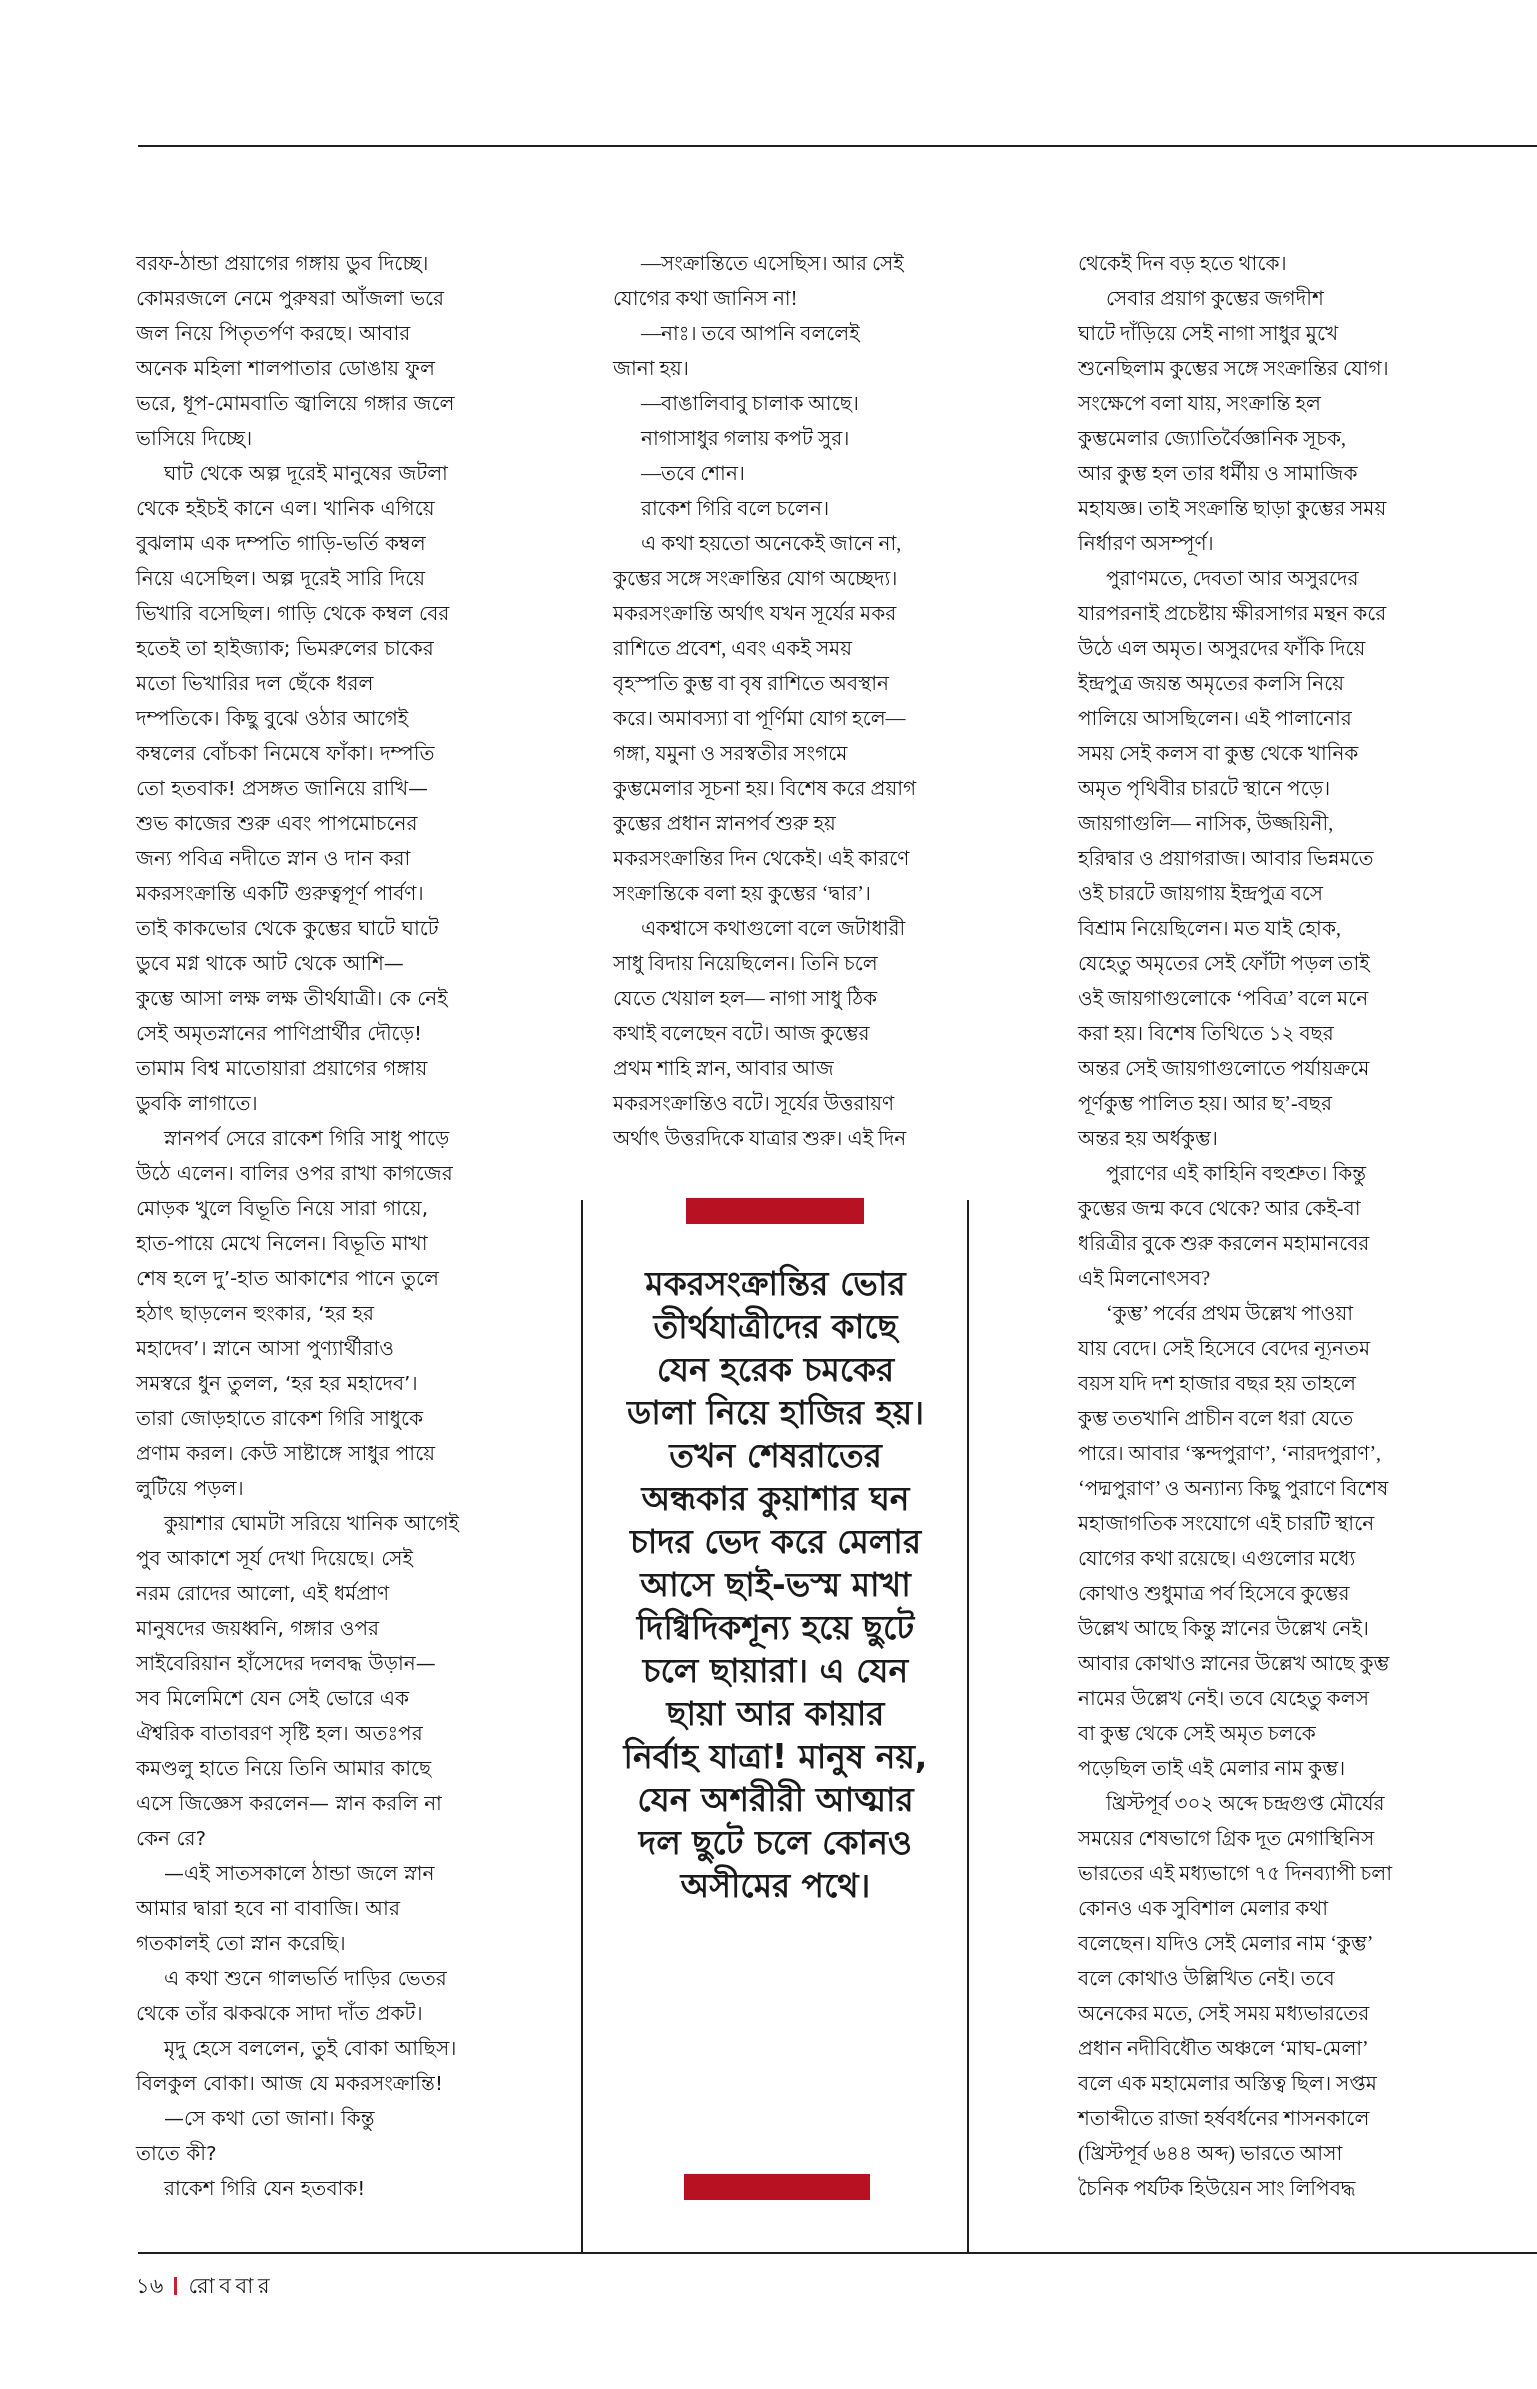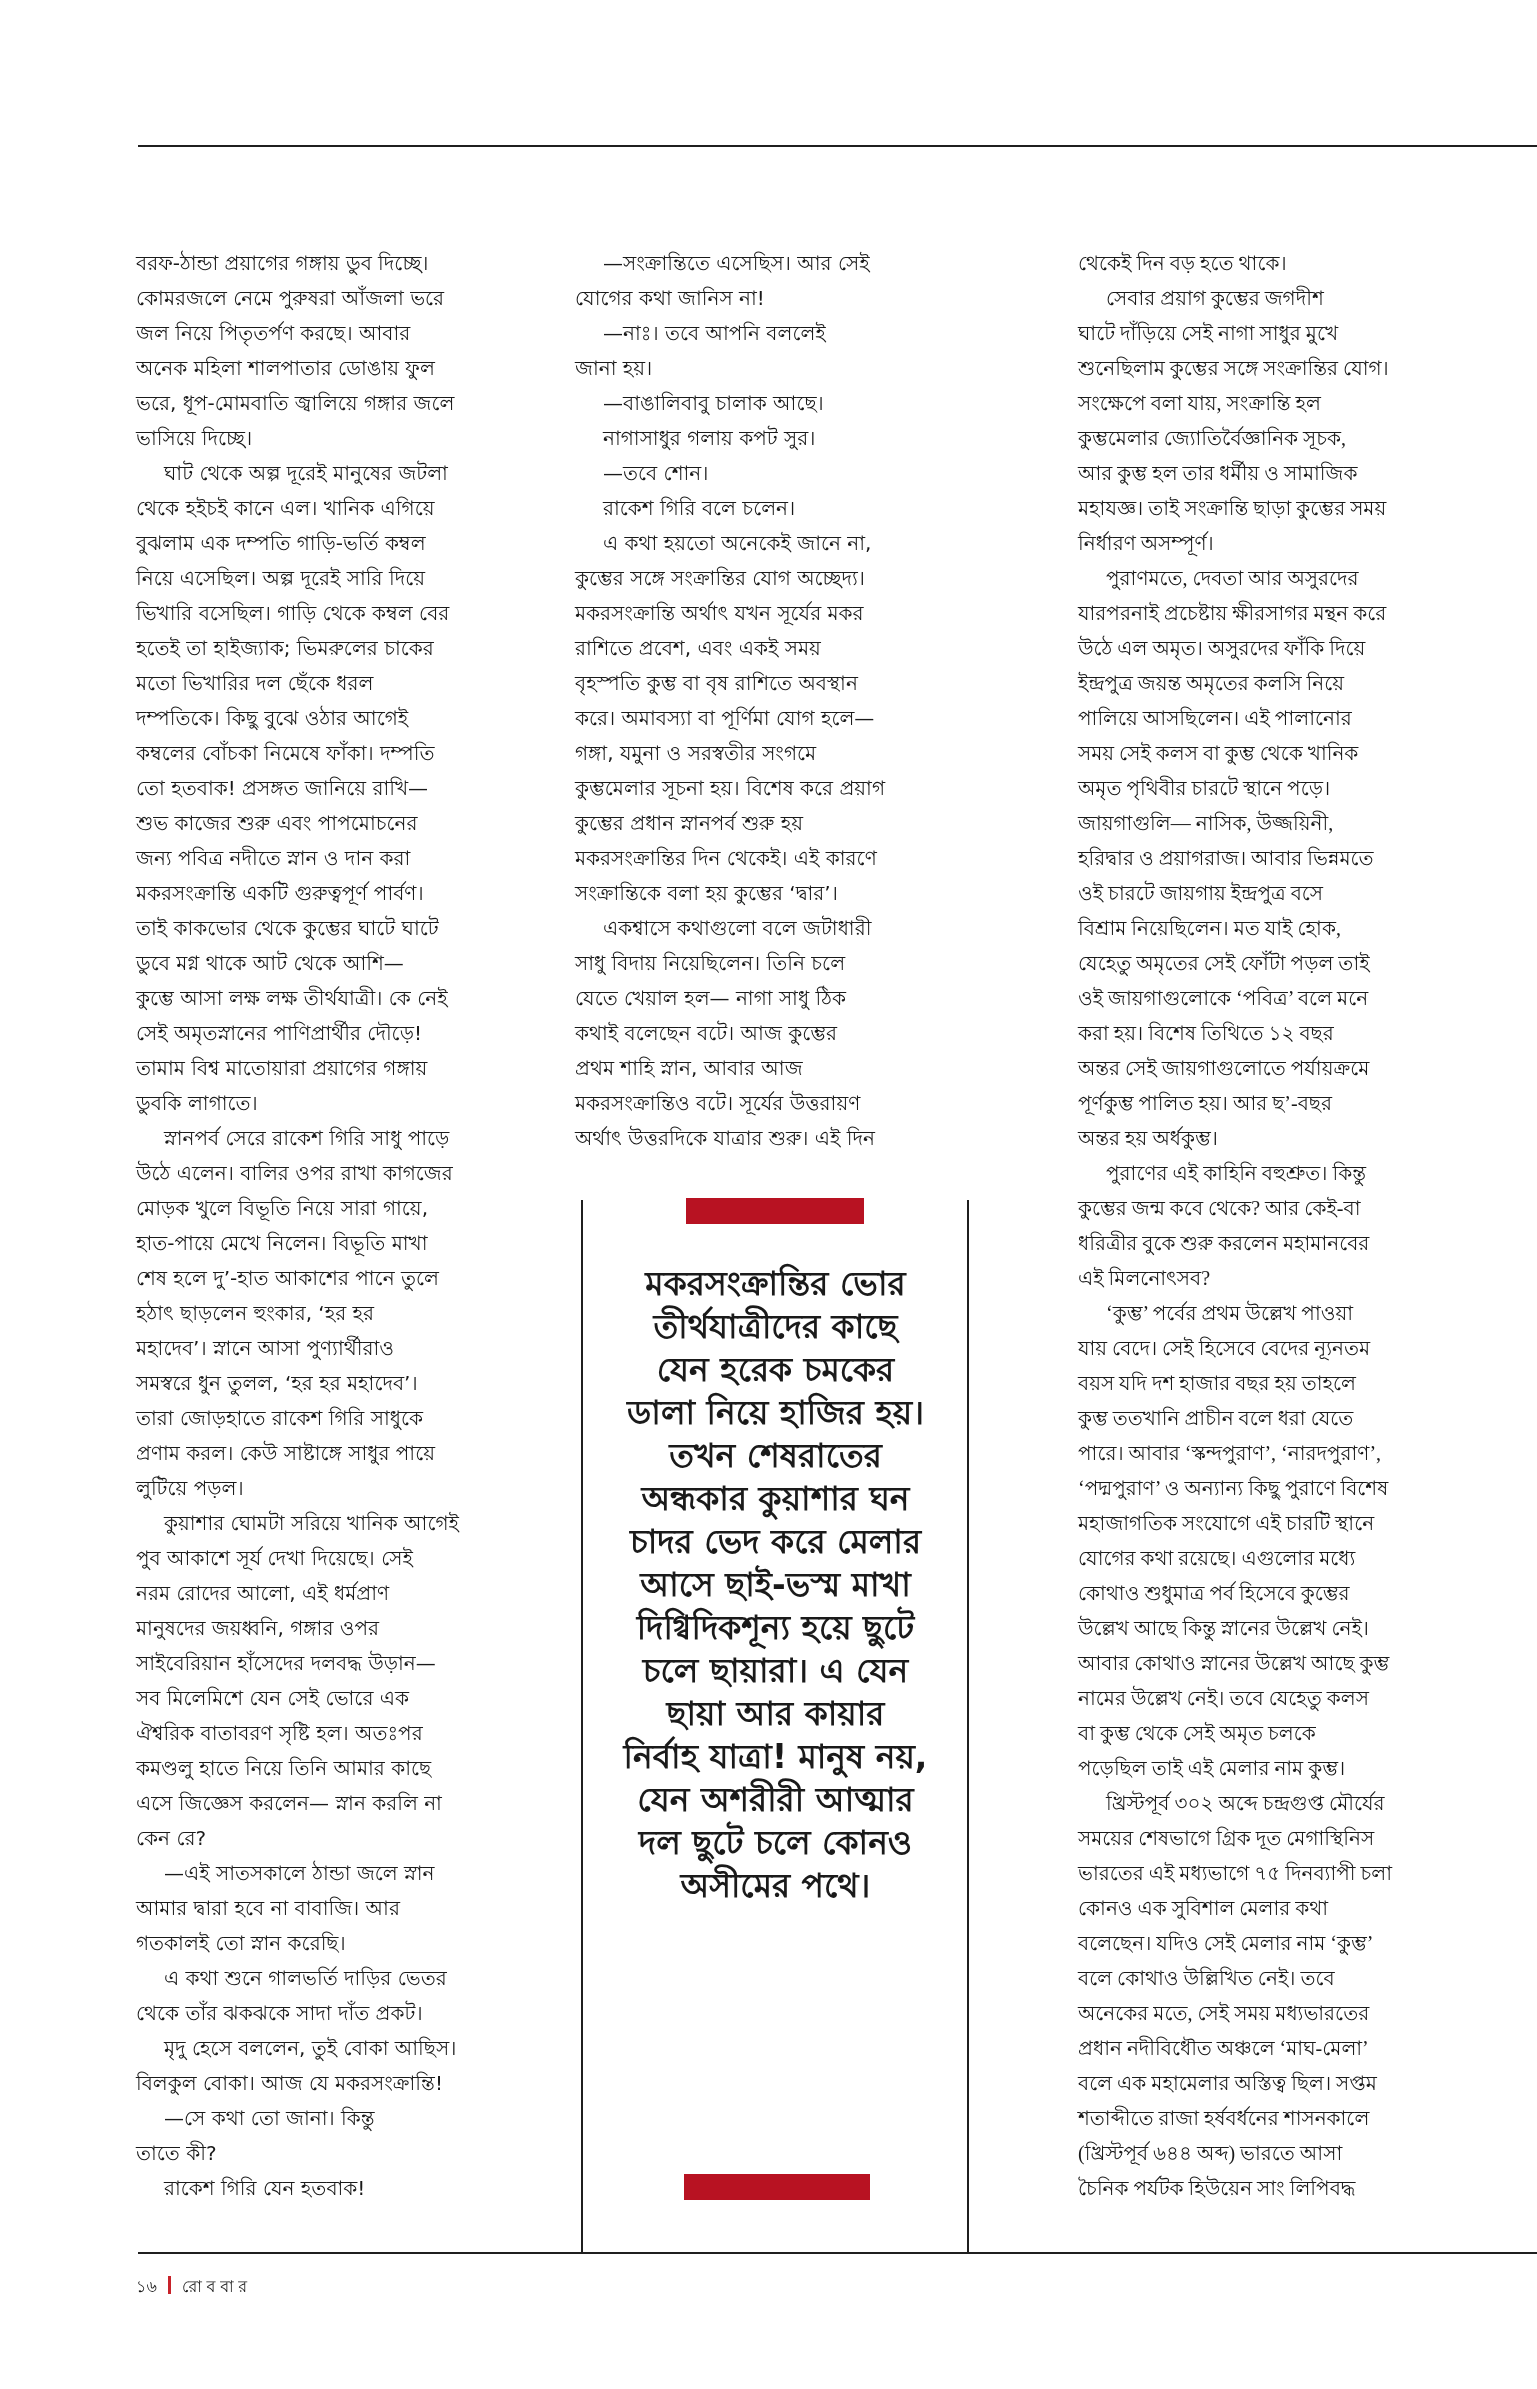--- a/index.html
+++ b/index.html
@@ -4,32 +4,32 @@
 <style>
   html, body { margin: 0; padding: 0; background: #ffffff; }
   body { width: 1538px; height: 2389px; position: relative; overflow: hidden;
          font-family: "DejaVu Sans", sans-serif; color: #1a1a1a; }
   .rule-top { position: absolute; left: 138px; top: 145px; width: 1400px; height: 2.3px; background: #1f1f1f; }
   .rule-bottom { position: absolute; left: 138px; top: 2252px; width: 1400px; height: 2.3px; background: #1f1f1f; }
   .col { position: absolute; top: 246px; font-size: 20px; line-height: 35px; white-space: nowrap; }
   .col .line { display: block; height: 35px; }
   .col .line.indent { padding-left: 28px; }
   .col-left { left: 136px; width: 403px; }
-  .col-mid { left: 575px; width: 395px; }
+  .col-mid { left: 613px; width: 395px; font-family: Liberation Serif, serif; }
   .col-right { left: 1078px; width: 403px; font-family: Liberation Serif, serif; }
   .vrule { position: absolute; width: 1.6px; background: #1f1f1f; }
   .vrule-a { left: 581px; top: 1200px; height: 1052px; }
   .vrule-b { left: 967px; top: 1200px; height: 1052px; }
   .red-bar { position: absolute; background: #b81222; height: 25.6px; }
   .red-bar-top { left: 686px; top: 1198px; width: 178px; }
   .red-bar-bottom { left: 684px; top: 2174px; width: 186px; }
   .pullquote { position: absolute; left: 597px; top: 1262px; width: 357px; text-align: center;
                font-size: 33px; font-weight: bold; line-height: 43px; white-space: nowrap; }
   .pullquote .pq-line { display: block; }
-  .folio { position: absolute; left: 136px; top: 2271px; font-size: 16px; line-height: 31px; white-space: nowrap; }
+  .folio { position: absolute; left: 136px; top: 2271px; font-size: 21px; line-height: 31px; white-space: nowrap; }
   .folio .sep { display: inline-block; width: 3.1px; height: 18.6px; background: #c8222a; margin: 0 11px; vertical-align: -2.3px; }
   .folio .mag { letter-spacing: 4.7px; }
 </style>
 </head>
 <body>
 
 <div class="rule-top"></div>
 
 <div class="col col-left">
     <span class="line">বরফ-ঠান্ডা প্রয়াগের গঙ্গায় ডুব দিচ্ছে।</span>

